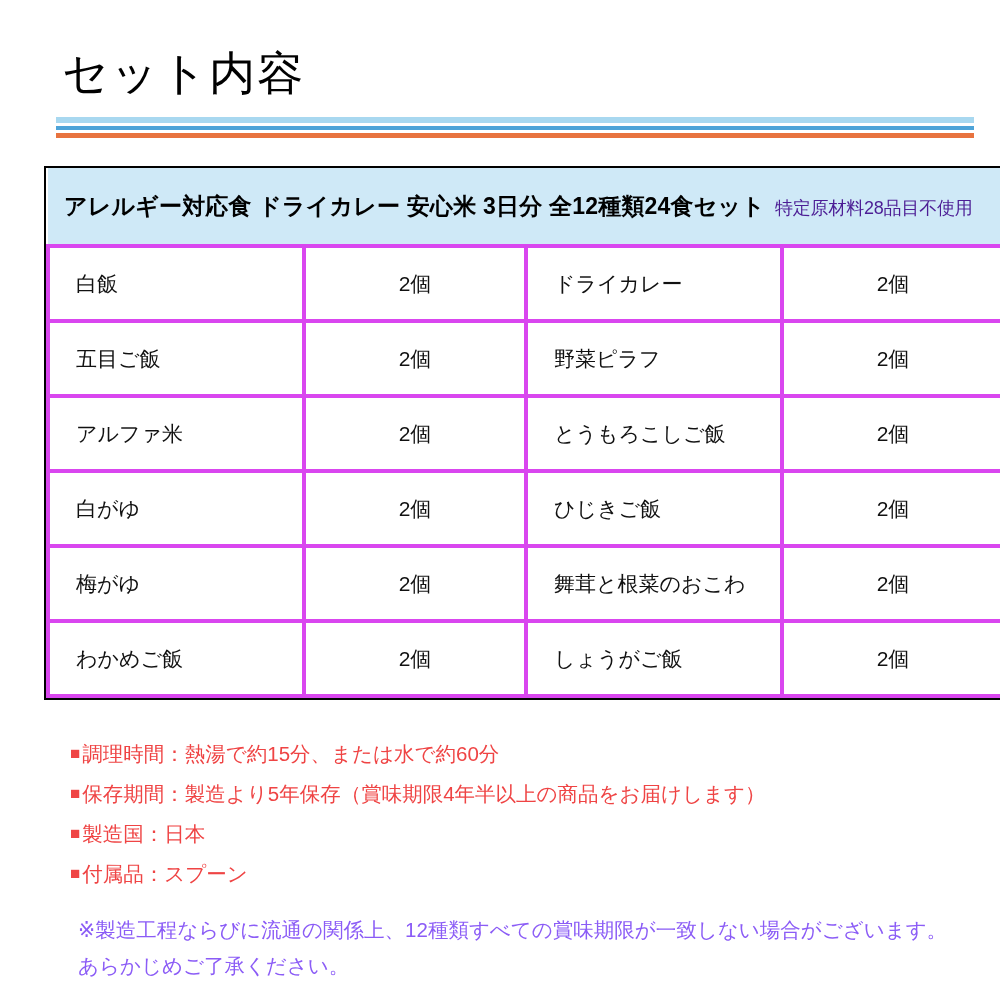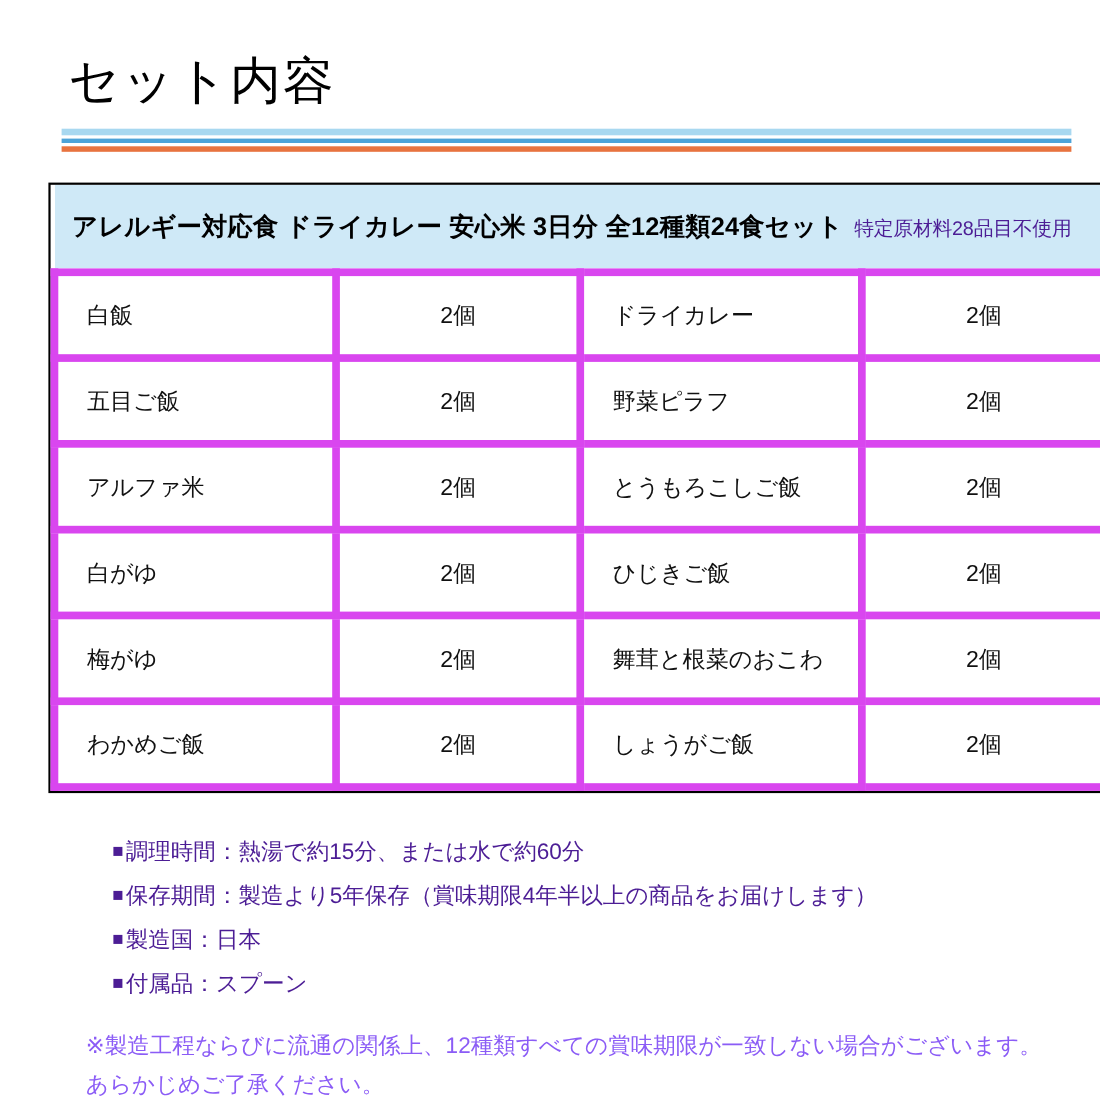--- a/index.html
+++ b/index.html
@@ -55,21 +55,21 @@
     width: 958px;
     border: 2px solid #000000;
     box-sizing: border-box;
   }
   table.set-table {
     border-collapse: collapse;
     width: 100%;
     table-layout: fixed;
   }
   table.set-table td {
-    border: 7px solid #d946ef;
+    border: 4px solid #d946ef;
     height: 69px;
     font-size: 21px;
     color: #111111;
   }
   .hdr-cell {
     background: #cfe9f7;
     border: none !important;
     padding: 10px 16px 10px 16px;
     height: 56px !important;
     white-space: nowrap;
@@ -94,24 +94,24 @@
   }
   td.qty {
     text-align: center;
   }
   col.c-name { width: 256px; }
   col.c-qty  { width: 222px; }
 
   
   .notes {
     margin-top: 34px;
-    margin-left: 68px;
+    margin-left: 36px;
     font-size: 20.5px;
     line-height: 1.95;
-    color: #4c1d95;
+    color: #ef4444;
   }
   .notes .bullet-line {
     white-space: nowrap;
   }
   .notes .sq {
     font-size: 17px;
     vertical-align: 2px;
     margin-right: 2px;
   }
   .footnote {

